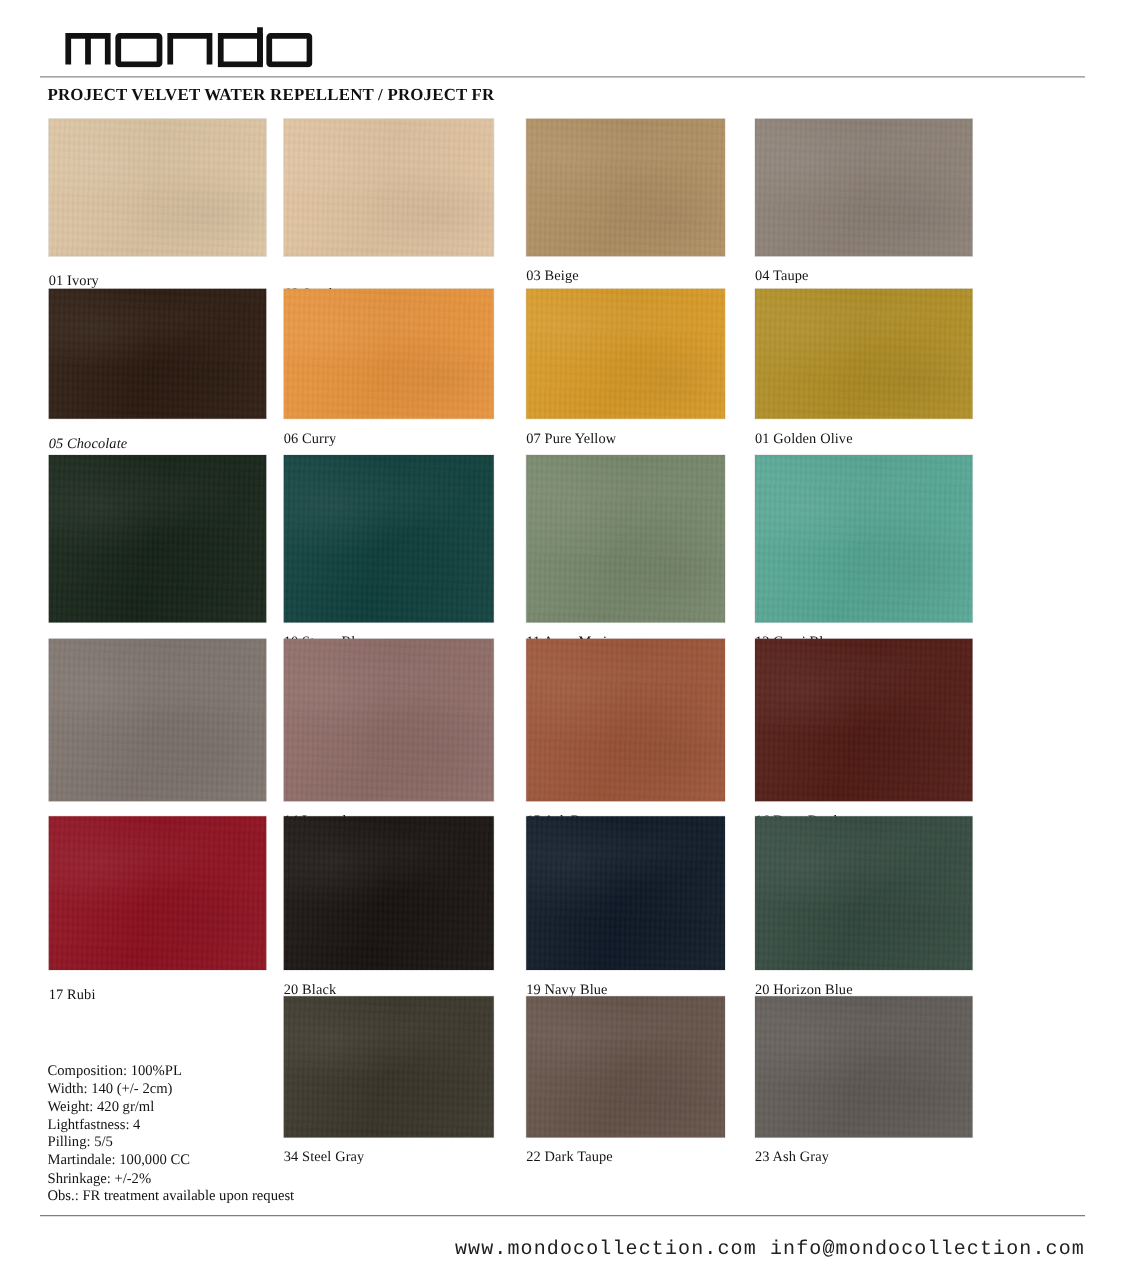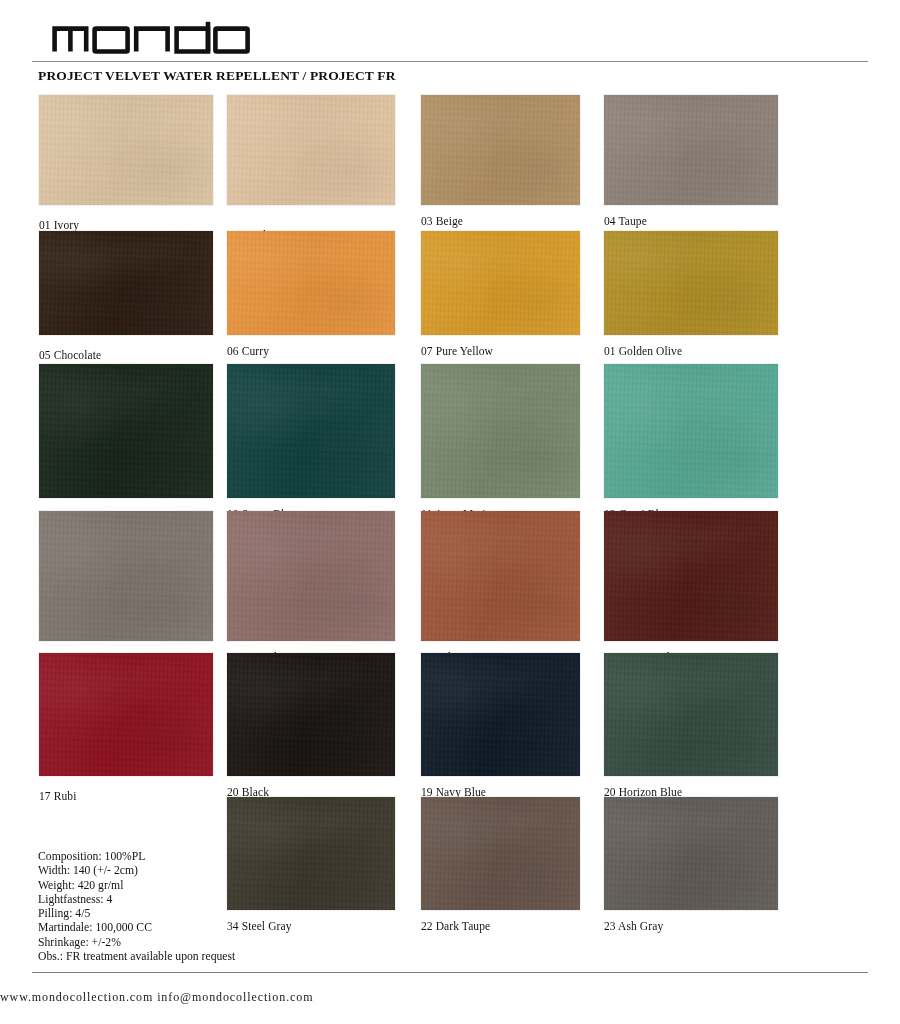--- a/index.html
+++ b/index.html
@@ -114,24 +114,26 @@
     top: 972px;
     width: 836px;
     height: 1px;
     background: #7d7d7d;
   }
   #footer-contact {
     position: absolute;
     left: 0;
     top: 990px;
     width: 868px;
-    font-size: 12px;
+    text-align: right;
+    font-size: 16px;
     letter-spacing: 0.9px;
     color: #202020;
     white-space: nowrap;
+    font-family: Liberation Mono, monospace;
   }
 </style>
 </head>
 <body>
 
 <div id="logo-area">
   <svg class="logo-svg" width="198" height="34" viewBox="0 0 198 34" aria-label="mondo">
     <g fill="none" stroke="#111111" stroke-width="4.6">
 
       <path d="M2.6,31.5 V8.6 H18.4 V31.5 M18.4,8.6 H34.2 V31.5"></path>
@@ -166,21 +168,21 @@
       <div class="swatch-chip" style="background: rgb(176, 143, 98);"></div>
     </div>
     <div class="swatch-label" style="left: 421px; top: 215px;">03 Beige</div>
     <div class="swatch-cell" style="left: 604px; top: 95px; width: 174px; height: 110px;">
       <div class="swatch-chip" style="background: rgb(140, 128, 118);"></div>
     </div>
     <div class="swatch-label" style="left: 604px; top: 215px;">04 Taupe</div>
     <div class="swatch-cell" style="left: 39px; top: 231px; width: 174px; height: 104px;">
       <div class="swatch-chip" style="background: rgb(43, 26, 15);"></div>
     </div>
-    <div class="swatch-label" style="left: 39px; top: 349px;">05 Chocolate</div>
+    <div class="swatch-label" style="left: 39px; top: 349px; font-style: italic;">05 Chocolate</div>
     <div class="swatch-cell" style="left: 227px; top: 231px; width: 168px; height: 104px;">
       <div class="swatch-chip" style="background: rgb(232, 147, 59);"></div>
     </div>
     <div class="swatch-label" style="left: 227px; top: 345px;">06 Curry</div>
     <div class="swatch-cell" style="left: 421px; top: 231px; width: 159px; height: 104px;">
       <div class="swatch-chip" style="background: rgb(216, 154, 38);"></div>
     </div>
     <div class="swatch-label" style="left: 421px; top: 345px;">07 Pure Yellow</div>
     <div class="swatch-cell" style="left: 604px; top: 231px; width: 174px; height: 104px;">
       <div class="swatch-chip" style="background: rgb(176, 142, 36);"></div>
@@ -246,20 +248,20 @@
       <div class="swatch-chip" style="background: rgb(95, 90, 85);"></div>
     </div>
     <div class="swatch-label" style="left: 604px; top: 920px; font-family: Liberation Serif, serif;">23 Ash Gray</div>
   </div>
 
 <div id="spec-block">
     <div class="spec-line">Composition: 100%PL</div>
     <div class="spec-line">Width: 140 (+/- 2cm)</div>
     <div class="spec-line">Weight: 420 gr/ml</div>
     <div class="spec-line">Lightfastness: 4</div>
-    <div class="spec-line">Pilling: 4/5</div>
+    <div class="spec-line">Pilling: 5/5</div>
     <div class="spec-line">Martindale: 100,000 CC</div>
     <div class="spec-line">Shrinkage: +/-2%</div>
     <div class="spec-line">Obs.: FR treatment available upon request</div>
   </div>
 
 <div id="footer-rule"></div>
 <div id="footer-contact">www.mondocollection.com info@mondocollection.com</div>
 
 </body></html>

